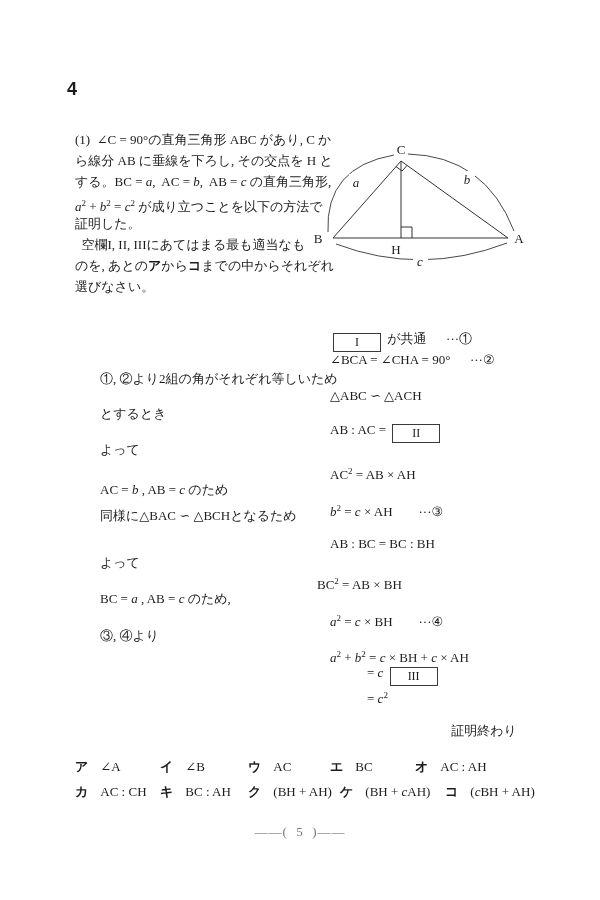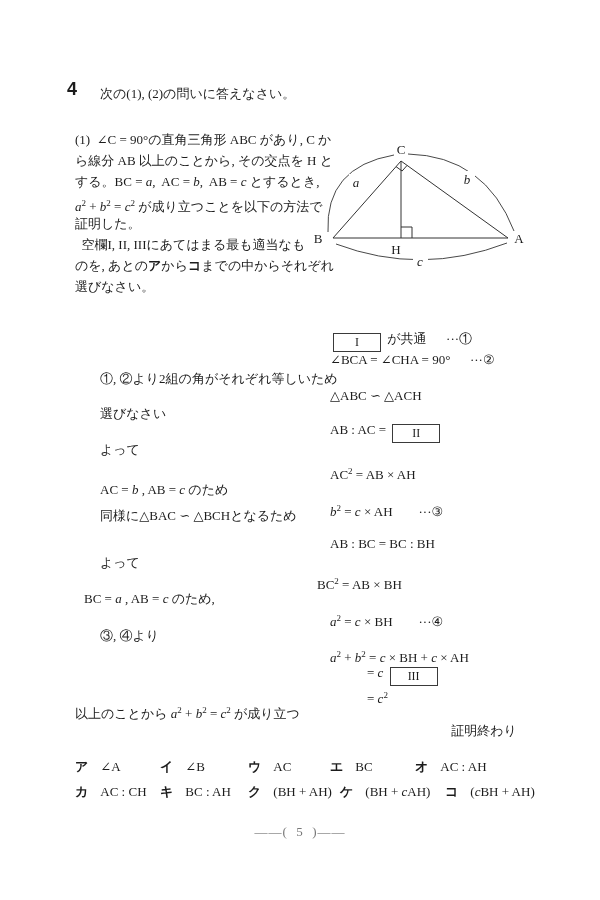--- a/index.html
+++ b/index.html
@@ -19,26 +19,25 @@
   svg text{font-family:"Liberation Serif","DejaVu Serif",serif;font-size:13px;fill:#1c1c1c;}
   svg .it{font-style:italic;}
   svg line,svg path,svg polyline{stroke:#333;fill:none;}
 </style>
 </head>
 <body>
 
 <div class="page">
 
   <div class="abs pnum" style="left:67px;top:80px">4</div>
-  <div class="abs" style="left:100px;top:84px">次の(1), (2)の問いに答えなさい。</div>
 
   <div>
     <div class="abs" style="left:75px;top:130px"><span>(1)  ∠C = 90°の直角三角形 ABC があり, C か</span></div>
-    <div class="abs" style="left:75px;top:151px"><span>ら線分 AB 以上のことから, その交点を H と</span></div>
-    <div class="abs" style="left:75px;top:172px"><span>する。BC = </span><span class="rt-i">a</span><span>,  AC = </span><span class="rt-i">b</span><span>,  AB = </span><span class="rt-i">c</span><span> とするとき,</span></div>
+    <div class="abs" style="left:75px;top:151px"><span>ら線分 AB に垂線を下ろし, その交点を H と</span></div>
+    <div class="abs" style="left:75px;top:172px"><span>する。BC = </span><span class="rt-i">a</span><span>,  AC = </span><span class="rt-i">b</span><span>,  AB = </span><span class="rt-i">c</span><span> の直角三角形,</span></div>
     <div class="abs" style="left:75px;top:193px"><span class="rt-i">a</span><span class="rt-sup">2</span><span> + </span><span class="rt-i">b</span><span class="rt-sup">2</span><span> = </span><span class="rt-i">c</span><span class="rt-sup">2</span><span> が成り立つことを以下の方法で</span></div>
     <div class="abs" style="left:75px;top:214px"><span>証明した。</span></div>
     <div class="abs" style="left:75px;top:235px"><span>  空欄I, II, IIIにあてはまる最も適当なも</span></div>
     <div class="abs" style="left:75px;top:256px"><span>のを, あとの</span><span class="rt-b">ア</span><span>から</span><span class="rt-b">コ</span><span>までの中からそれぞれ</span></div>
     <div class="abs" style="left:75px;top:277px"><span>選びなさい。</span></div>
   </div>
 
   <svg class="abs" style="left:305px;top:130px" width="245" height="150" viewBox="0 0 245 150">
 
     <line x1="28" y1="108" x2="203" y2="108"></line>
@@ -62,45 +61,44 @@
     <text x="214" y="113" text-anchor="middle">A</text>
     <text x="91" y="124" text-anchor="middle">H</text>
     <text x="51" y="57" text-anchor="middle" class="it">a</text>
     <text x="162" y="54" text-anchor="middle" class="it">b</text>
     <text x="115" y="136" text-anchor="middle" class="it">c</text>
   </svg>
 
 
   <div>
     <div class="abs" style="left:100px;top:369px"><span>①, ②より2組の角がそれぞれ等しいため</span></div>
-    <div class="abs" style="left:100px;top:404px"><span>選びなさい</span></div>
+    <div class="abs" style="left:100px;top:404px"><span>とするとき</span></div>
     <div class="abs" style="left:100px;top:440px"><span>よって</span></div>
     <div class="abs" style="left:100px;top:480px"><span>AC = </span><span class="rt-i">b</span><span> , AB = </span><span class="rt-i">c</span><span> のため</span></div>
     <div class="abs" style="left:100px;top:506px"><span>同様に△BAC ∽ △BCHとなるため</span></div>
     <div class="abs" style="left:100px;top:553px"><span>よって</span></div>
-    <div class="abs" style="left:84px;top:589px"><span>BC = </span><span class="rt-i">a</span><span> , AB = </span><span class="rt-i">c</span><span> のため,</span></div>
+    <div class="abs" style="left:100px;top:589px"><span>BC = </span><span class="rt-i">a</span><span> , AB = </span><span class="rt-i">c</span><span> のため,</span></div>
     <div class="abs" style="left:100px;top:626px"><span>③, ④より</span></div>
   </div>
 
   <div>
     <div class="abs" style="left:330px;top:329px"><span class="rt-box">I</span><span> が共通</span><span>      ···①</span></div>
     <div class="abs" style="left:330px;top:350px"><span>∠BCA = ∠CHA = 90°</span><span>      ···②</span></div>
     <div class="abs" style="left:330px;top:386px"><span>△ABC ∽ △ACH</span></div>
     <div class="abs" style="left:330px;top:420px"><span>AB : AC = </span><span class="rt-box">II</span></div>
     <div class="abs" style="left:330px;top:461px"><span>AC</span><span class="rt-sup">2</span><span> = AB × AH</span></div>
     <div class="abs" style="left:330px;top:498px"><span class="rt-i">b</span><span class="rt-sup">2</span><span> = </span><span class="rt-i">c</span><span> × AH</span><span>        ···③</span></div>
     <div class="abs" style="left:330px;top:534px"><span>AB : BC = BC : BH</span></div>
     <div class="abs" style="left:317px;top:571px"><span>BC</span><span class="rt-sup">2</span><span> = AB × BH</span></div>
     <div class="abs" style="left:330px;top:608px"><span class="rt-i">a</span><span class="rt-sup">2</span><span> = </span><span class="rt-i">c</span><span> × BH</span><span>        ···④</span></div>
     <div class="abs" style="left:330px;top:644px"><span class="rt-i">a</span><span class="rt-sup">2</span><span> + </span><span class="rt-i">b</span><span class="rt-sup">2</span><span> = </span><span class="rt-i">c</span><span> × BH + </span><span class="rt-i">c</span><span> × AH</span></div>
     <div class="abs" style="left:367px;top:663px"><span>= </span><span class="rt-i">c</span><span> </span><span class="rt-box">III</span></div>
     <div class="abs" style="left:367px;top:685px"><span>= </span><span class="rt-i">c</span><span class="rt-sup">2</span></div>
   </div>
 
-  <div class="abs" style="left:75px;top:700px"><span>以上のことから </span><span class="rt-i">a</span><span class="rt-sup">2</span><span> + </span><span class="rt-i">b</span><span class="rt-sup">2</span><span> = </span><span class="rt-i">c</span><span class="rt-sup">2</span><span> が成り立つ</span></div>
   <div class="abs endlabel" style="left:430px;top:721px">証明終わり</div>
 
   <div>
     <div class="abs opt" style="left:75px;top:757px"><span class="okey">ア</span><span><span>∠A</span></span></div>
     <div class="abs opt" style="left:160px;top:757px"><span class="okey">イ</span><span><span>∠B</span></span></div>
     <div class="abs opt" style="left:248px;top:757px"><span class="okey">ウ</span><span><span>AC</span></span></div>
     <div class="abs opt" style="left:330px;top:757px"><span class="okey">エ</span><span><span>BC</span></span></div>
     <div class="abs opt" style="left:415px;top:757px"><span class="okey">オ</span><span><span>AC : AH</span></span></div>
     <div class="abs opt" style="left:75px;top:782px"><span class="okey">カ</span><span><span>AC : CH</span></span></div>
     <div class="abs opt" style="left:160px;top:782px"><span class="okey">キ</span><span><span>BC : AH</span></span></div>

